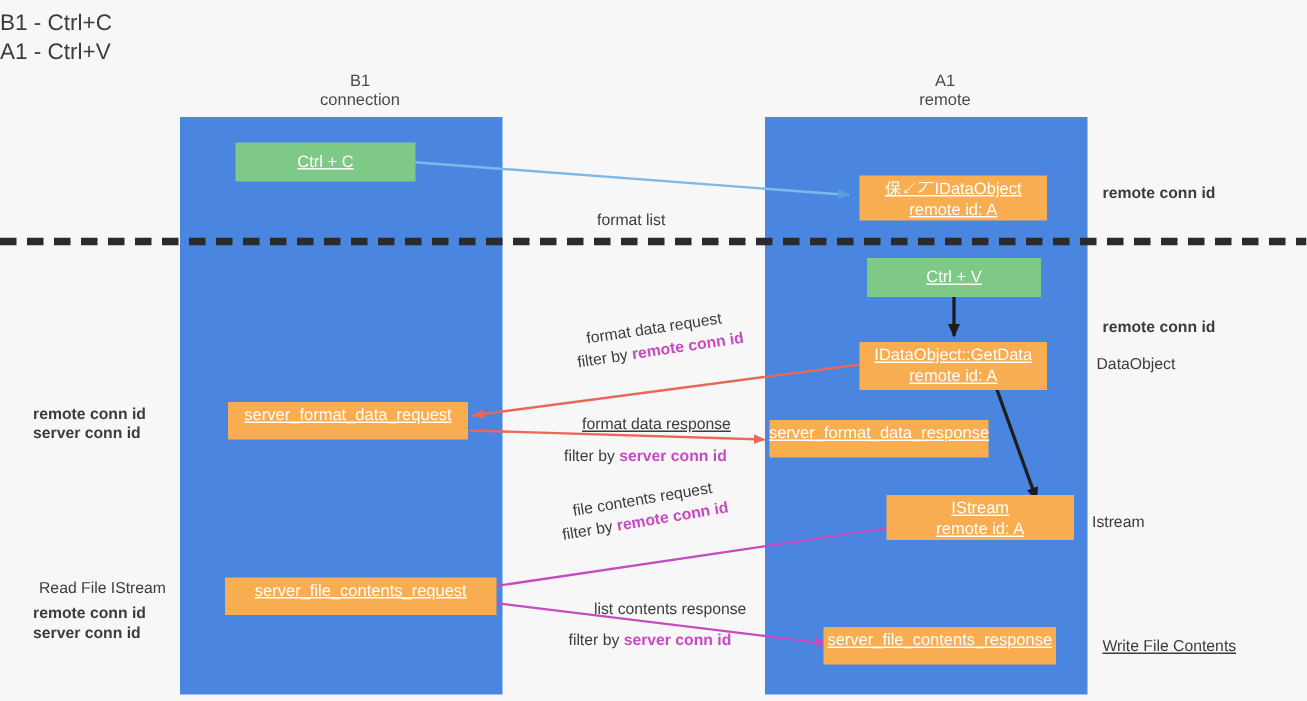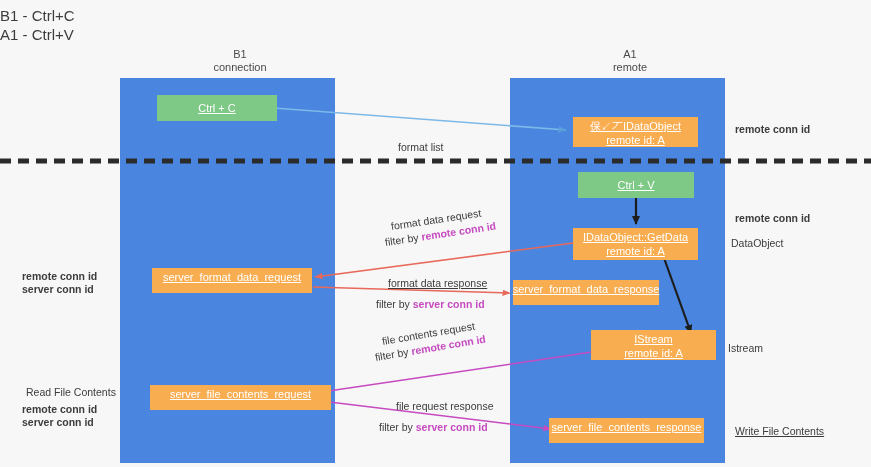--- a/index.html
+++ b/index.html
@@ -154,35 +154,35 @@
   <div class="lbl" style="left:388px;top:276px;text-decoration:underline;">format data response</div>
   <div class="lbl" style="left:376px;top:297px;">
     <span>filter by </span><span class="magenta">server conn id</span>
   </div>
 
   <div class="lbl rot-up2" style="left:382px;top:334px;">file contents request</div>
   <div class="lbl rot-up2" style="left:375px;top:350px;">
     <span>filter by </span><span class="magenta">remote conn id</span>
   </div>
 
-  <div class="lbl" style="left:396px;top:399px;">file request response</div>
+  <div class="lbl" style="left:396px;top:399px;">list contents response</div>
   <div class="lbl" style="left:379px;top:420px;">
     <span>filter by </span><span class="magenta">server conn id</span>
   </div>
 
   <div class="side-note purple" style="left:735px;top:122px;">remote conn id</div>
 
   <div class="side-note purple" style="left:735px;top:211px;">remote conn id</div>
 
   <div class="side-note" style="left:731px;top:236px;">DataObject</div>
 
   <div class="side-note" style="left:728px;top:341px;">Istream</div>
 
   <div class="side-note" style="left:735px;top:424px;text-decoration:underline;">Write File Contents</div>
 
   <div class="side-note purple" style="left:22px;top:269px;">remote conn id</div>
   <div class="side-note green-t" style="left:22px;top:282px;">server conn id</div>
 
-  <div class="side-note" style="left:26px;top:385px;">Read File Contents</div>
+  <div class="side-note" style="left:26px;top:385px;">Read File IStream</div>
   <div class="side-note purple" style="left:22px;top:402px;">remote conn id</div>
   <div class="side-note green-t" style="left:22px;top:415px;">server conn id</div>
 
 </div>
 
 </body></html>

